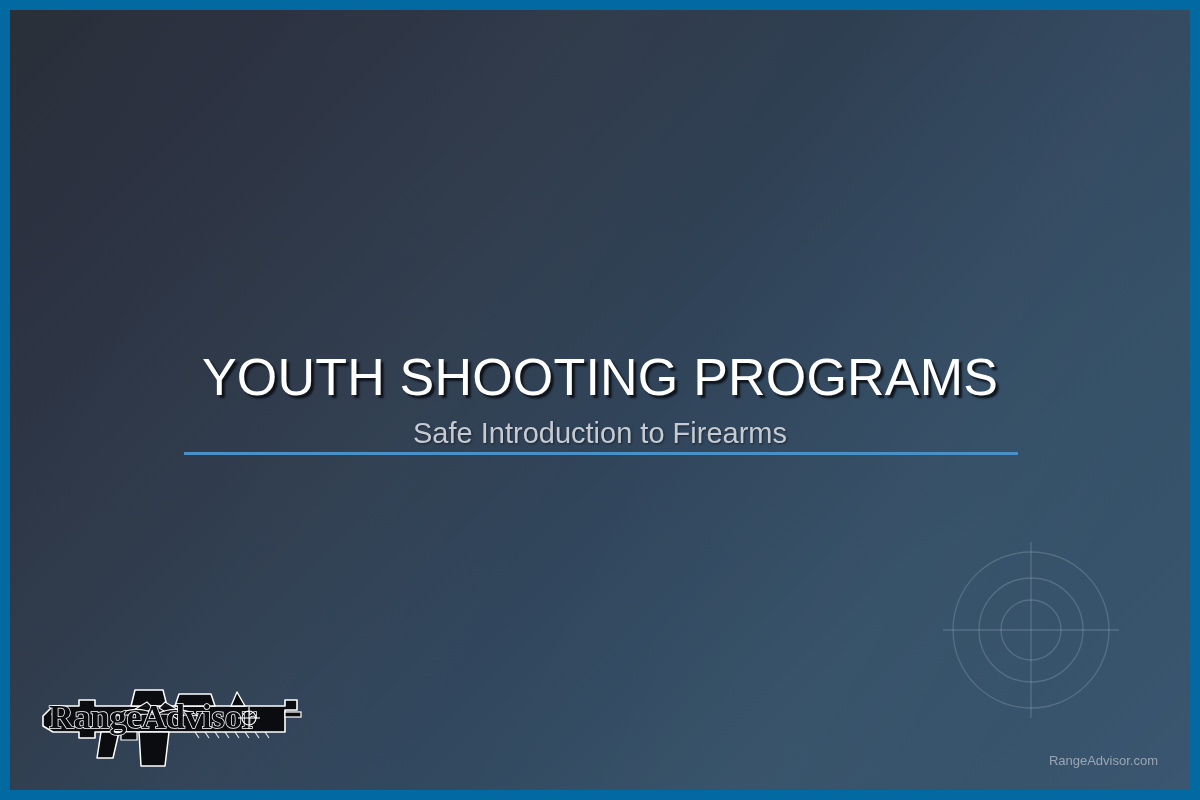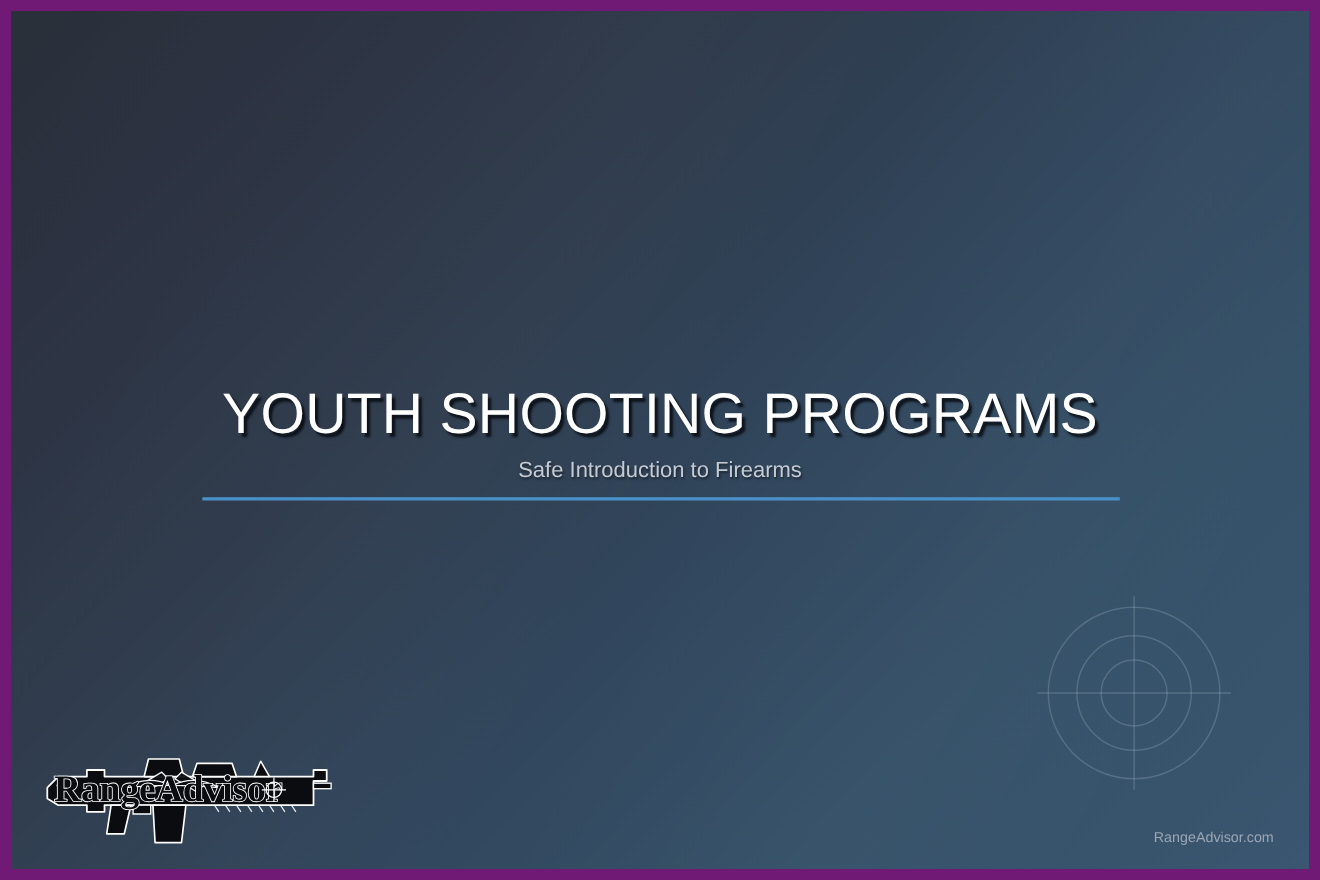--- a/index.html
+++ b/index.html
@@ -7,21 +7,21 @@
   html, body {
     width:1200px; height:800px;
     background:#4a90c8;
     font-family:"Liberation Sans", sans-serif;
     overflow:hidden;
   }
 
   #slide {
     position:relative;
     width:1200px; height:800px;
-    background:#701a75;
+    background:#0369a1;
   }
 
   
   #canvas {
     position:absolute;
     left:10px; top:10px;
     width:1180px; height:780px;
     background:
       linear-gradient(135deg,
         #2a3039 0%,
@@ -69,21 +69,21 @@
     letter-spacing:0.2px;
     color:#ffffff;
     white-space:nowrap;
     text-shadow: 3px 3px 2px rgba(8,12,18,0.85);
   }
 
   #subtitle {
     position:absolute;
     left:0; top:407px; width:1180px;
     text-align:center;
-    font-size:20px;
+    font-size:29px;
     font-weight:400;
     color:#c6cbd3;
     white-space:nowrap;
     text-shadow: 1px 1px 2px rgba(8,12,18,0.55);
   }
 
   #divider {
     position:absolute;
     left:174px; top:442px;
     width:834px; height:3px;

